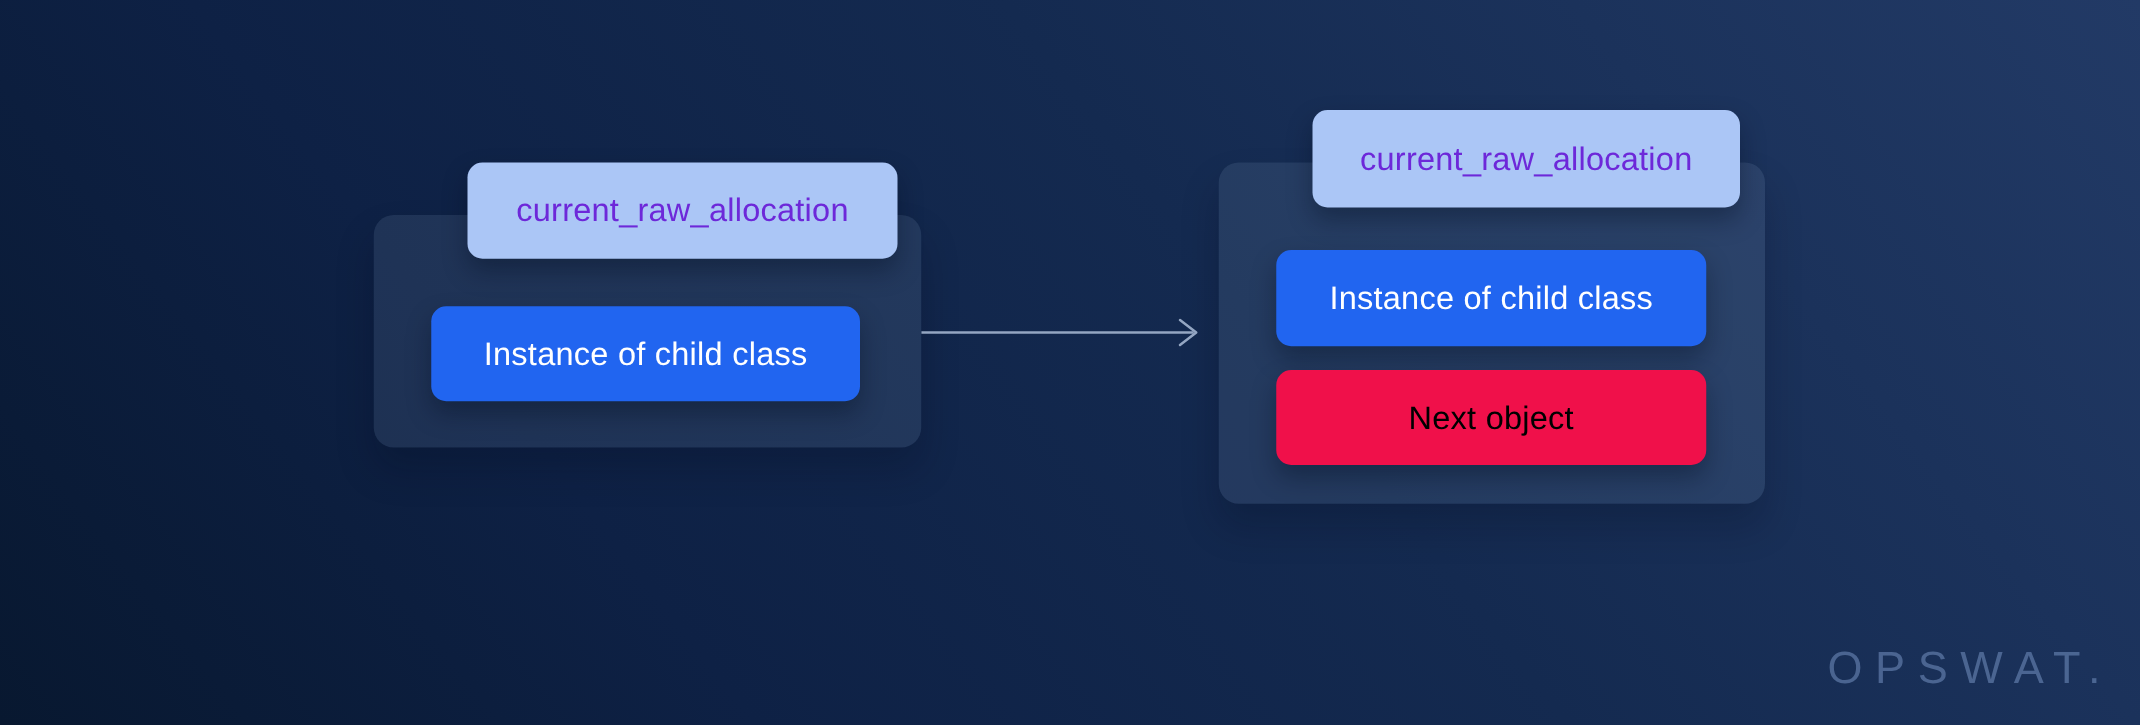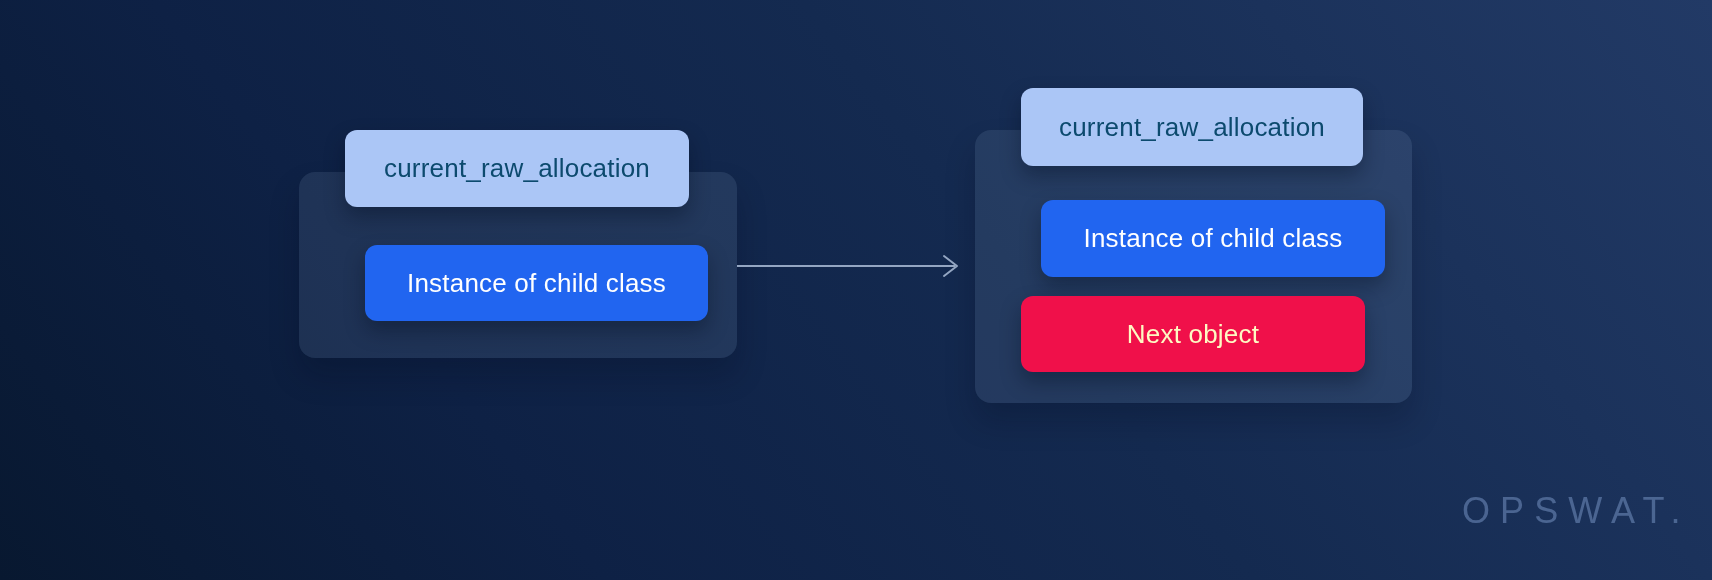--- a/index.html
+++ b/index.html
@@ -29,30 +29,30 @@
     align-items: center;
     justify-content: center;
     border-radius: 12px;
     font-size: 26px;
     letter-spacing: 0.2px;
     box-shadow: 0 10px 20px rgba(4, 12, 30, 0.35);
     white-space: nowrap;
   }
   .box--light {
     background: #abc6f6;
-    color: #0c4a6e;
+    color: #6d28d9;
+    margin-left: 29px;
   }
   .box--blue {
     background: #2165f0;
     color: #ffffff;
-    margin-left: 20px;
   }
   .box--red {
     background: #f0104a;
-    color: #fef9c3;
+    color: #000000;
   }
   
   .box--l-alloc    { left: 345px; top: 130px; width: 344px; height: 77px; }
   .box--l-instance { left: 345px; top: 245px; width: 343px; height: 76px; }
   
   .box--r-alloc    { left: 1021px; top: 88px;  width: 342px; height: 78px; }
   .box--r-instance { left: 1021px; top: 200px; width: 344px; height: 77px; }
   .box--r-next     { left: 1021px; top: 296px; width: 344px; height: 76px; }
 
   .transition-label {
@@ -68,21 +68,21 @@
   .transition-arrow {
     position: absolute;
     left: 737px;
     top: 253px;
     width: 228px;
     height: 26px;
   }
   .watermark {
     position: absolute;
     left: 1462px;
-    top: 490px;
+    top: 513px;
     color: rgba(108, 136, 184, 0.60);
     font-size: 36px;
     font-weight: 300;
     letter-spacing: 0.28em;
     white-space: nowrap;
   }
 </style>
 </head>
 <body>
 

